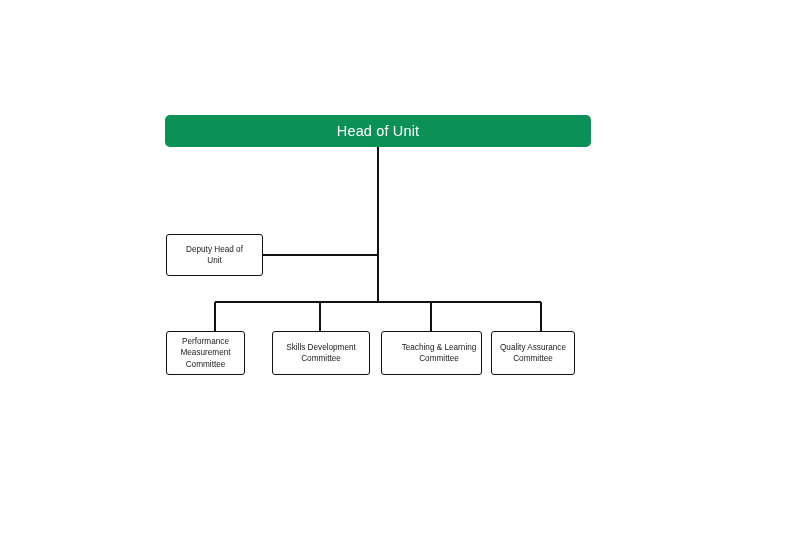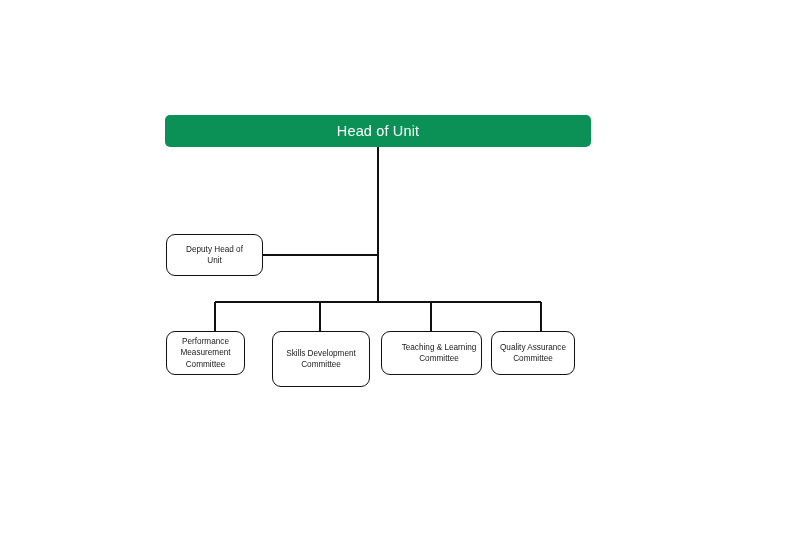--- a/index.html
+++ b/index.html
@@ -50,41 +50,41 @@
     letter-spacing: 0.15px;
     text-align: center;
     white-space: nowrap;
   }
   
   .node-box {
     position: absolute;
     box-sizing: border-box;
     background: #ffffff;
     border: 1.6px solid #111111;
-    border-radius: 9px;
+    border-radius: 3px;
     display: flex;
     align-items: center;
     justify-content: center;
     padding: 2px 4px;
   }
   .node-box .node-label {
     color: #1a1a1a;
     font-size: 8.2px;
     line-height: 11.2px;
     text-align: center;
     white-space: pre-line;
   }
   .node-deputy {
     left: 166px;
     top: 186px;
     width: 97px;
     height: 42px;
   }
   .node-c0 { left: 166px; top: 283px; width: 79px;  height: 44px; }
-  .node-c1 { left: 272px; top: 283px; width: 98px;  height: 56px; }
+  .node-c1 { left: 272px; top: 283px; width: 98px;  height: 44px; }
   .node-c2 { left: 381px; top: 283px; width: 101px; height: 44px; padding-left: 19px; }
   .node-c3 { left: 491px; top: 283px; width: 84px; height: 44px; }
 </style>
 </head>
 <body>
 
 <div id="canvas">
 
   <svg id="connectors" viewBox="0 0 800 551" width="800" height="551" aria-hidden="true">
     <g stroke="#111111" stroke-width="1.8" fill="none" shape-rendering="crispEdges">

